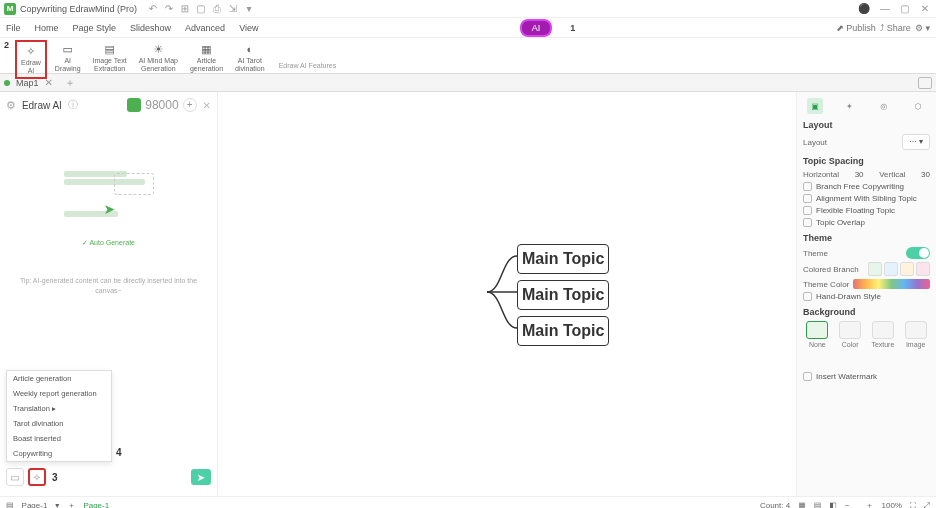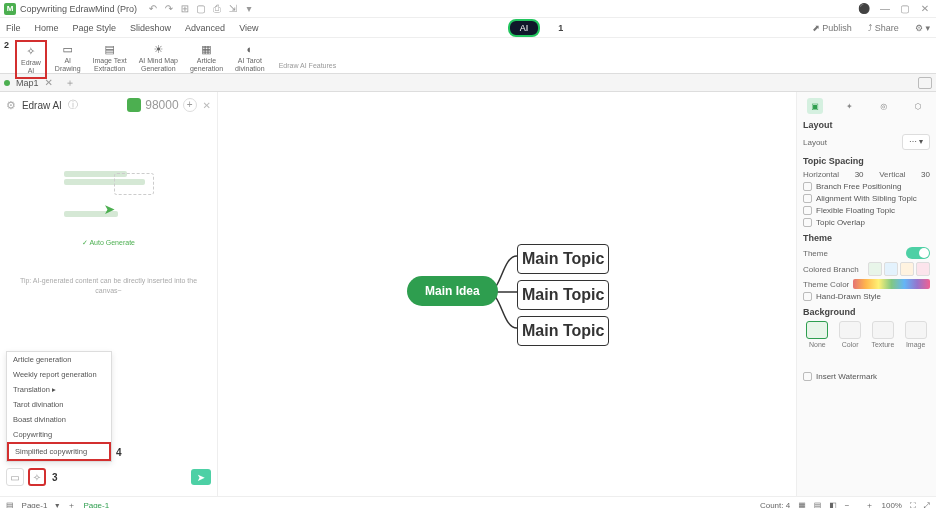--- a/index.html
+++ b/index.html
@@ -7,23 +7,23 @@
 .titlebar { height: 18px; background: #fff; display: flex; align-items: center; padding: 0 4px; border-bottom: 1px solid #eee; }
 .logo { width: 12px; height: 12px; background: #4caf50; border-radius: 2px; margin-right: 4px; display: flex; align-items: center; justify-content: center; color: #fff; font-size: 8px; font-weight: bold; }
 .titlebar .title { font-size: 9px; color: #555; }
 .titlebar .qat { display: flex; gap: 4px; margin-left: 10px; }
 .titlebar .qat span { width: 12px; height: 12px; color: #999; cursor: pointer; font-size: 10px; line-height: 12px; text-align: center; }
 .titlebar .right { margin-left: auto; display: flex; gap: 6px; }
 .titlebar .right span { width: 14px; color: #999; cursor: pointer; text-align: center; }
 
 .menubar { height: 20px; background: #fff; display: flex; align-items: center; padding: 0 6px; gap: 14px; border-bottom: 1px solid #eee; }
 .menubar span { font-size: 9px; color: #555; cursor: pointer; }
-.menubar .ai-tab { margin-left: auto; background: #0f172a; color: #fff; padding: 2px 10px; border-radius: 8px; font-size: 9px; border: 2px solid #22c55e; text-align: center; }
+.menubar .ai-tab { margin-left: auto; background: #a21caf; color: #fff; padding: 2px 10px; border-radius: 8px; font-size: 9px; border: 2px solid #d946ef; text-align: center; }
 .menubar .callout1 { color: #444; margin-left: 4px; font-weight: bold; }
-.menubar .right-tools { margin-left: auto; display: flex; gap: 16px; align-items: center; }
+.menubar .right-tools { margin-left: auto; display: flex; gap: 4px; align-items: center; }
 .menubar .right-tools span { font-size: 9px; color: #777; }
 
 .ribbon { height: 36px; background: #fff; display: flex; align-items: flex-start; padding: 2px 4px; gap: 6px; border-bottom: 1px solid #ddd; }
 .ribbon-group { display: flex; gap: 4px; }
 .ribbon-item { display: flex; flex-direction: column; align-items: center; padding: 2px 4px; cursor: pointer; }
 .ribbon-item .ico { width: 16px; height: 14px; display: flex; align-items: center; justify-content: center; color: #666; font-size: 11px; }
 .ribbon-item .lbl { font-size: 7px; color: #666; text-align: center; line-height: 8px; margin-top: 1px; white-space: pre-line; }
 .ribbon-item.boxed { border: 2px solid #d32f2f; }
 .ribbon .callout2 { color: #333; font-weight: bold; font-size: 9px; align-self: flex-start; }
 .ribbon .features-lbl { font-size: 7px; color: #999; margin-left: 4px; align-self: flex-end; padding-bottom: 2px; }
@@ -205,42 +205,40 @@
       <span class="mini">✓  Auto Generate</span>
     </div>
     <div class="lp-hint">Tip: AI-generated content can be directly
 inserted into the canvas~</div>
 
     <div class="ai-menu" id="ai-menu">
         <div>Article generation</div>
         <div>Weekly report generation</div>
         <div>Translation  ▸</div>
         <div>Tarot divination</div>
-        <div>Boast divination</div>
+        <div>Boast inserted</div>
         <div>Copywriting</div>
-        <div class="boxed">Simplified copywriting</div>
       </div>
     <span class="callout4">4</span>
 
     <div class="lp-footer">
       <span class="sq">▭</span>
       <span class="sq boxed">✧</span>
       <span class="callout3">3</span>
       <span class="send">➤</span>
     </div>
   </div>
 
   <div class="canvas">
     <div class="mindmap" style="width:200px;height:100px">
       <svg class="links">
         <path d="M80 48 C95 48 95 12 110 12" stroke="#333" fill="none" stroke-width="1.5"></path>
         <path d="M80 48 C95 48 95 48 110 48" stroke="#333" fill="none" stroke-width="1.5"></path>
         <path d="M80 48 C95 48 95 84 110 84" stroke="#333" fill="none" stroke-width="1.5"></path>
       </svg>
-      <div class="idea">Main Idea</div>
       <div class="topic t1">Main Topic</div>
       <div class="topic t2">Main Topic</div>
       <div class="topic t3">Main Topic</div>
     </div>
   </div>
 
   <div class="right-panel">
     <div class="rp-tabs">
       <span class="active">▣</span>
       <span>✦</span>
@@ -254,21 +252,21 @@
       </div>
     <div class="rp-sec">Topic Spacing</div>
     <div class="rp-row">
       <label>Horizontal</label>
         <span>30</span>
       <label>Vertical</label>
         <span>30</span>
     </div>
     <div class="rp-chk">
         <span class="box"></span>
-        <label>Branch Free Positioning</label>
+        <label>Branch Free Copywriting</label>
       </div>
     <div class="rp-chk">
         <span class="box"></span>
         <label>Alignment With Sibling Topic</label>
       </div>
     <div class="rp-chk">
         <span class="box"></span>
         <label>Flexible Floating Topic</label>
       </div>
     <div class="rp-chk">

